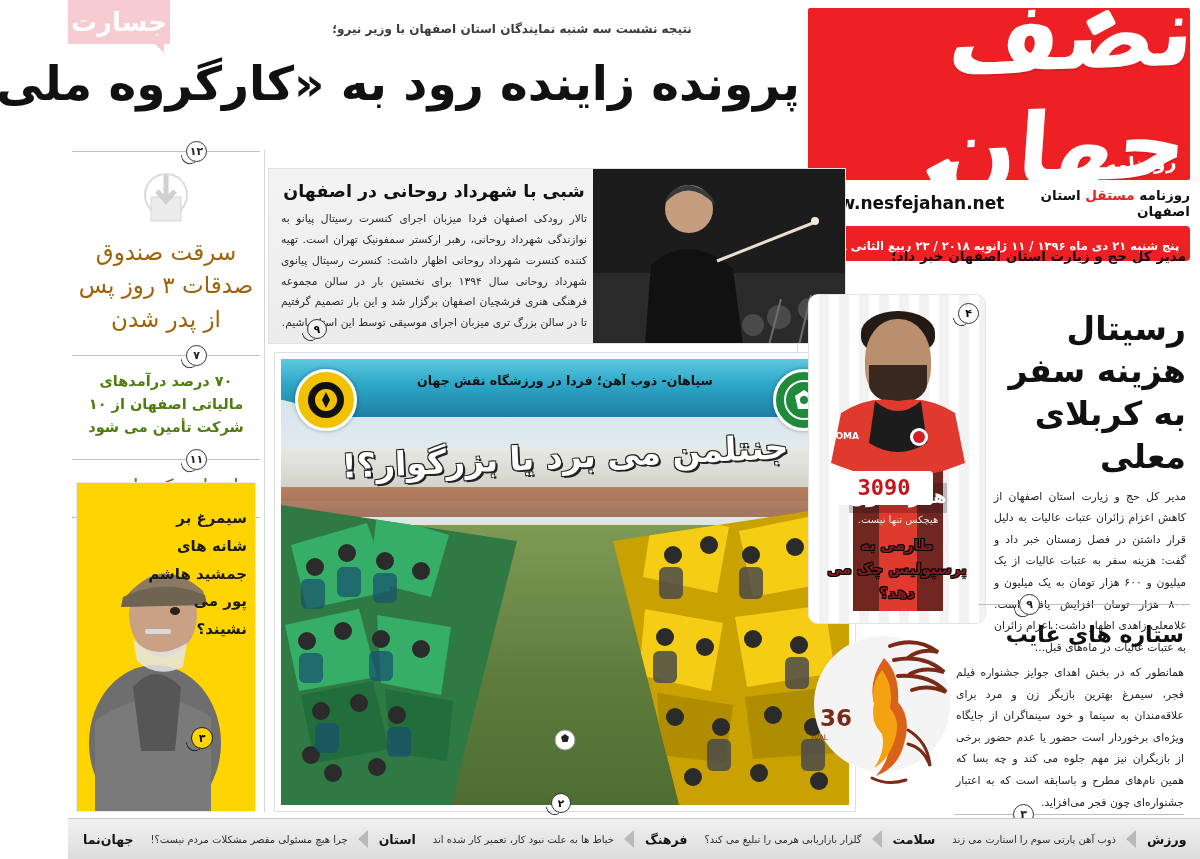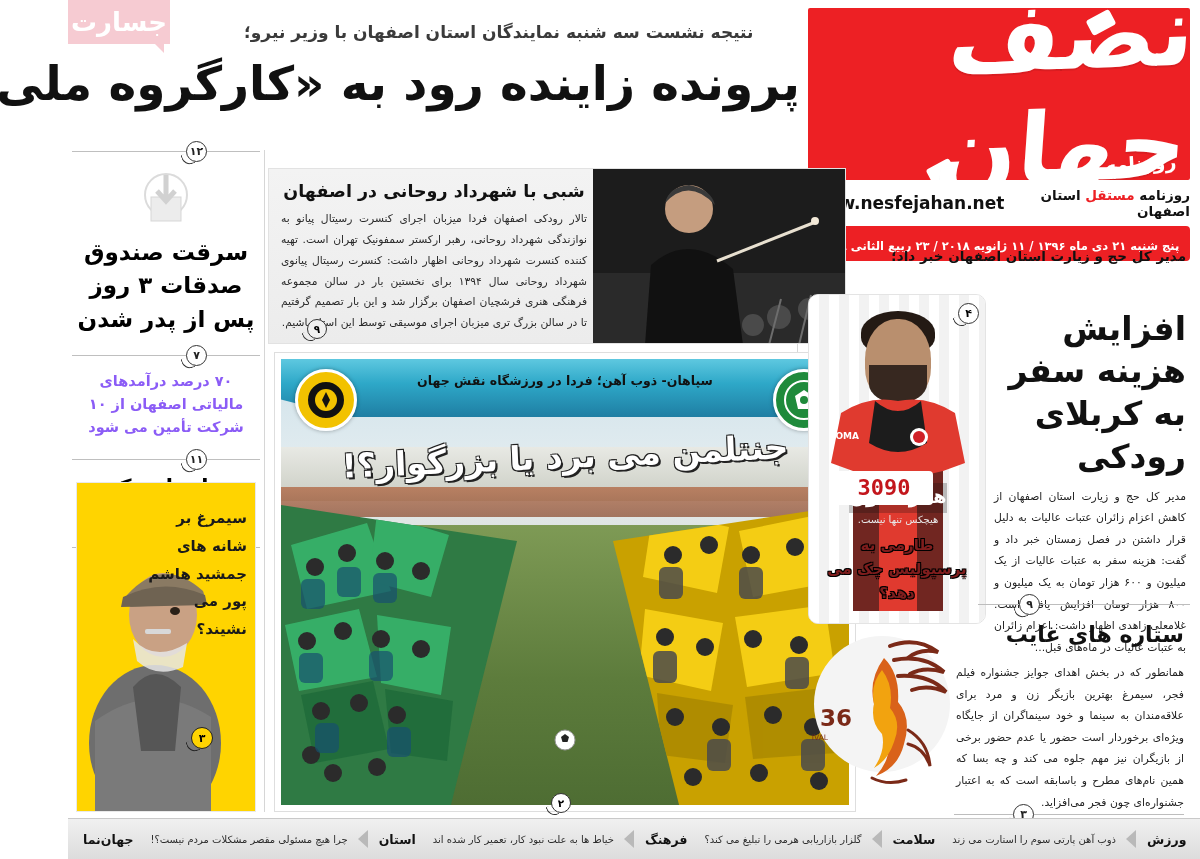--- a/index.html
+++ b/index.html
@@ -53,22 +53,22 @@
   .site-url { font-size:17px; font-weight:bold; color:#111; direction:ltr; font-family:"DejaVu Sans","Liberation Sans",sans-serif;}
 
   .datebar {
     width:382px; margin-top:7px; background:#ED2024; color:#fff;
     border-radius:4px; padding:12px 10px 5px 10px; text-align:center;
     font-size:11.5px; font-weight:bold; line-height:1.55;
   }
 
   
   .top-kicker {
-    position:absolute; right:396px; top:22px; width:560px; text-align:left;
-    font-size:17px; font-weight:bold; color:#3b3b3b;
+    position:absolute; right:408px; top:22px; width:560px; text-align:center;
+    font-size:12px; font-weight:bold; color:#3b3b3b;
   }
   .main-headline {
     position:absolute; right:400px; top:55px; width:780px; text-align:center;
     font-size:47px; font-weight:bold; color:#111; line-height:1.25;
     letter-spacing:-1px; white-space:nowrap;
   }
 
   
   .sidebar { position:absolute; left:0; top:140px; width:196px; }
   .side-div { position:relative; height:22px; }
@@ -80,25 +80,25 @@
     display:flex; align-items:center; justify-content:center;
   }
   .pagebadge::after{
     content:""; position:absolute; left:-5px; bottom:-4px; width:11px; height:11px;
     border-left:1.6px solid #333; border-bottom:1.6px solid #333;
     border-radius:0 0 0 9px; transform:rotate(-18deg);
   }
   .side-icon { height:72px; display:flex; align-items:center; justify-content:center; }
   .side-icon svg { opacity:.35; }
   .side-head {
-    text-align:center; font-size:23px; font-weight:bold; color:#000000;
+    text-align:center; font-size:23px; font-weight:normal; color:#a16207;
     line-height:1.45; padding:2px 8px 8px 8px;
   }
   .side-sub {
-    text-align:center; font-size:14.5px; font-weight:bold; color:#8b5cf6;
+    text-align:center; font-size:14.5px; font-weight:bold; color:#4d7c0f;
     line-height:1.6; padding:4px 8px 8px 8px;
   }
   .side-head.small { font-size:21px; padding-bottom:4px; }
 
   
   .promo {
     position:absolute; left:8px; top:482px; width:180px; height:330px;
     background:#FFD400; overflow:hidden; border:1px solid #e9e9e9;
   }
   .promo-text {
@@ -483,21 +483,21 @@
         <circle cx="11" cy="11" r="10" fill="#fff" stroke="#999"></circle>
         <polygon points="11,5 15,8 13.5,13 8.5,13 7,8" fill="#222"></polygon>
       </svg>
     </div>
     <div class="sports-badge">۲</div>
   </div>
 
   <div class="rcol">
     <div class="hajj-kicker">مدیر کل حج و زیارت استان اصفهان خبر داد؛</div>
     <div class="hajj-wrap">
-      <div class="hajj-title">افزایش هزینه سفر به کربلای رودکی</div>
+      <div class="hajj-title">رسیتال هزینه سفر به کربلای معلی</div>
       <div class="hajj-text">مدیر کل حج و زیارت استان اصفهان از کاهش اعزام زائران عتبات عالیات به دلیل قرار داشتن در فصل زمستان خبر داد و گفت: هزینه سفر به عتبات عالیات از یک میلیون و ۶۰۰ هزار تومان به یک میلیون و ۸۰۰ هزار تومان افزایش یافته است. غلامعلی زاهدی اظهار داشت: اعزام زائران به عتبات عالیات در ماه‌های قبل...</div>
 
       <div class="player-card">
         <div class="player-stripes"></div>
         <div class="player-badge">۴</div>
         <div class="player-hair"></div>
         <div class="player-head"></div>
         <div class="player-beard"></div>
         <svg class="jersey" viewBox="0 0 150 220">
           <path d="M18 22 Q46 4 75 10 Q104 4 132 22 L142 72 L120 80 L120 220 L30 220 L30 80 L8 72 Z" fill="#E03A2F"></path>

